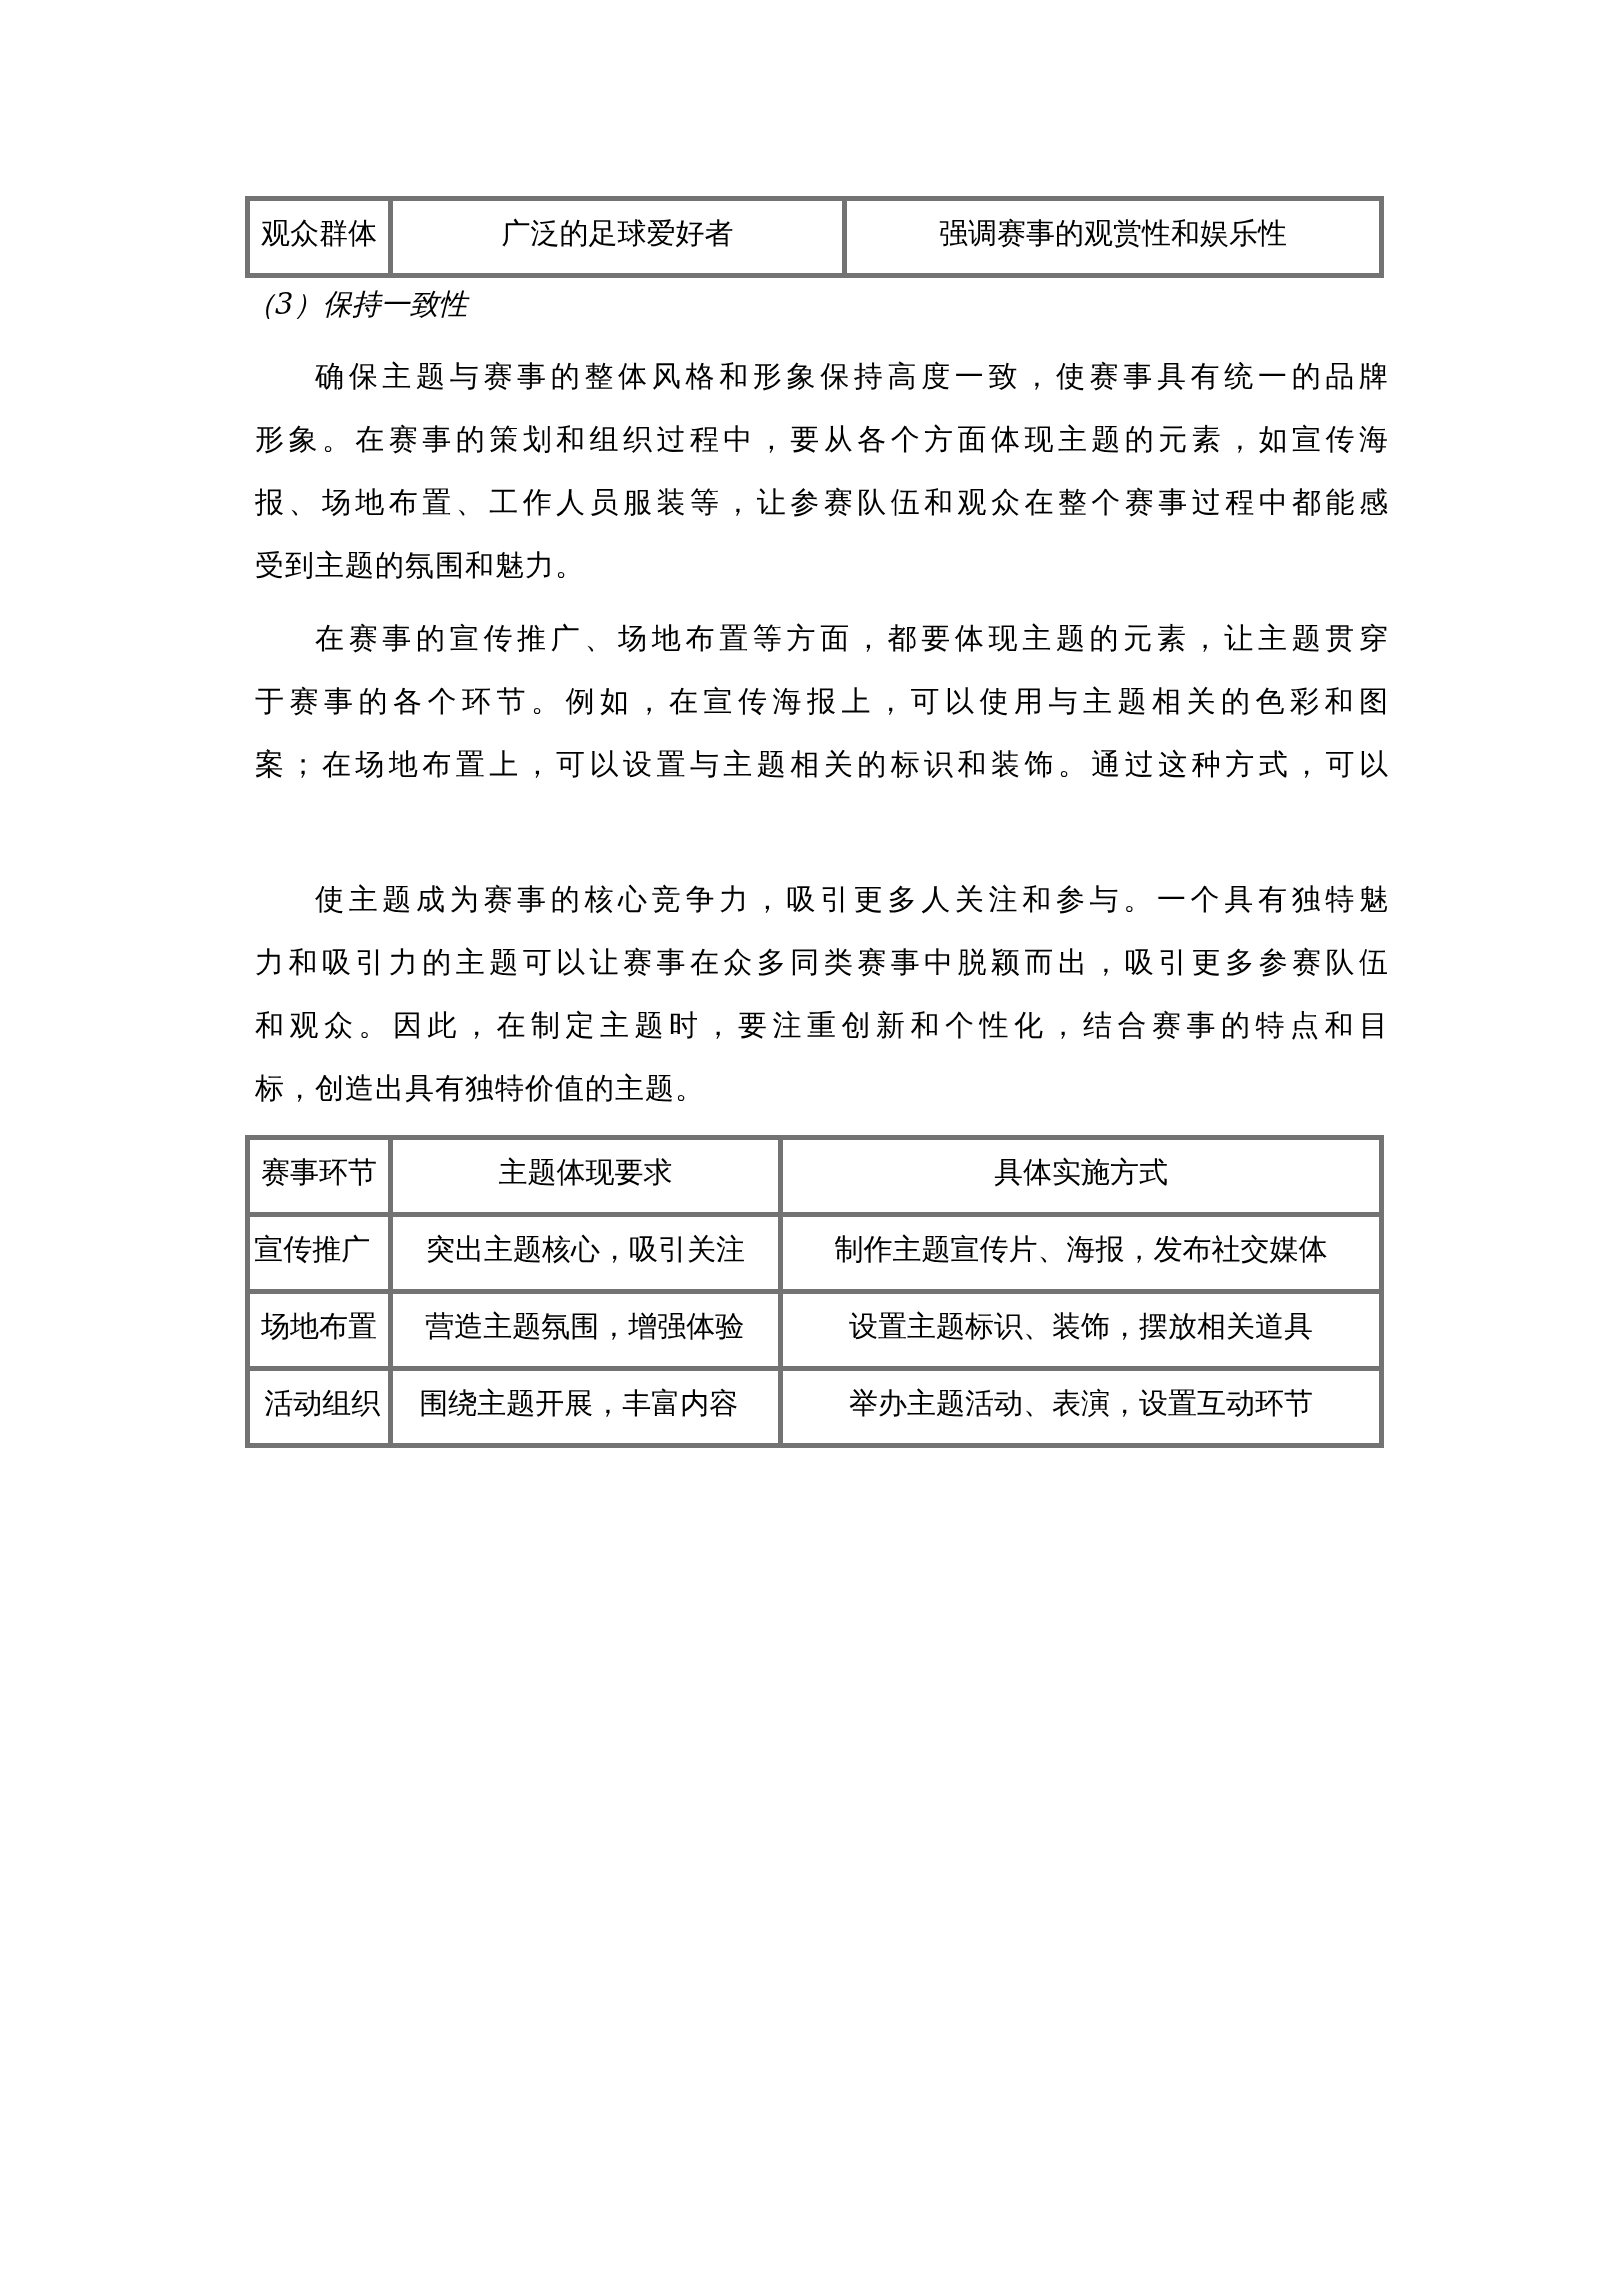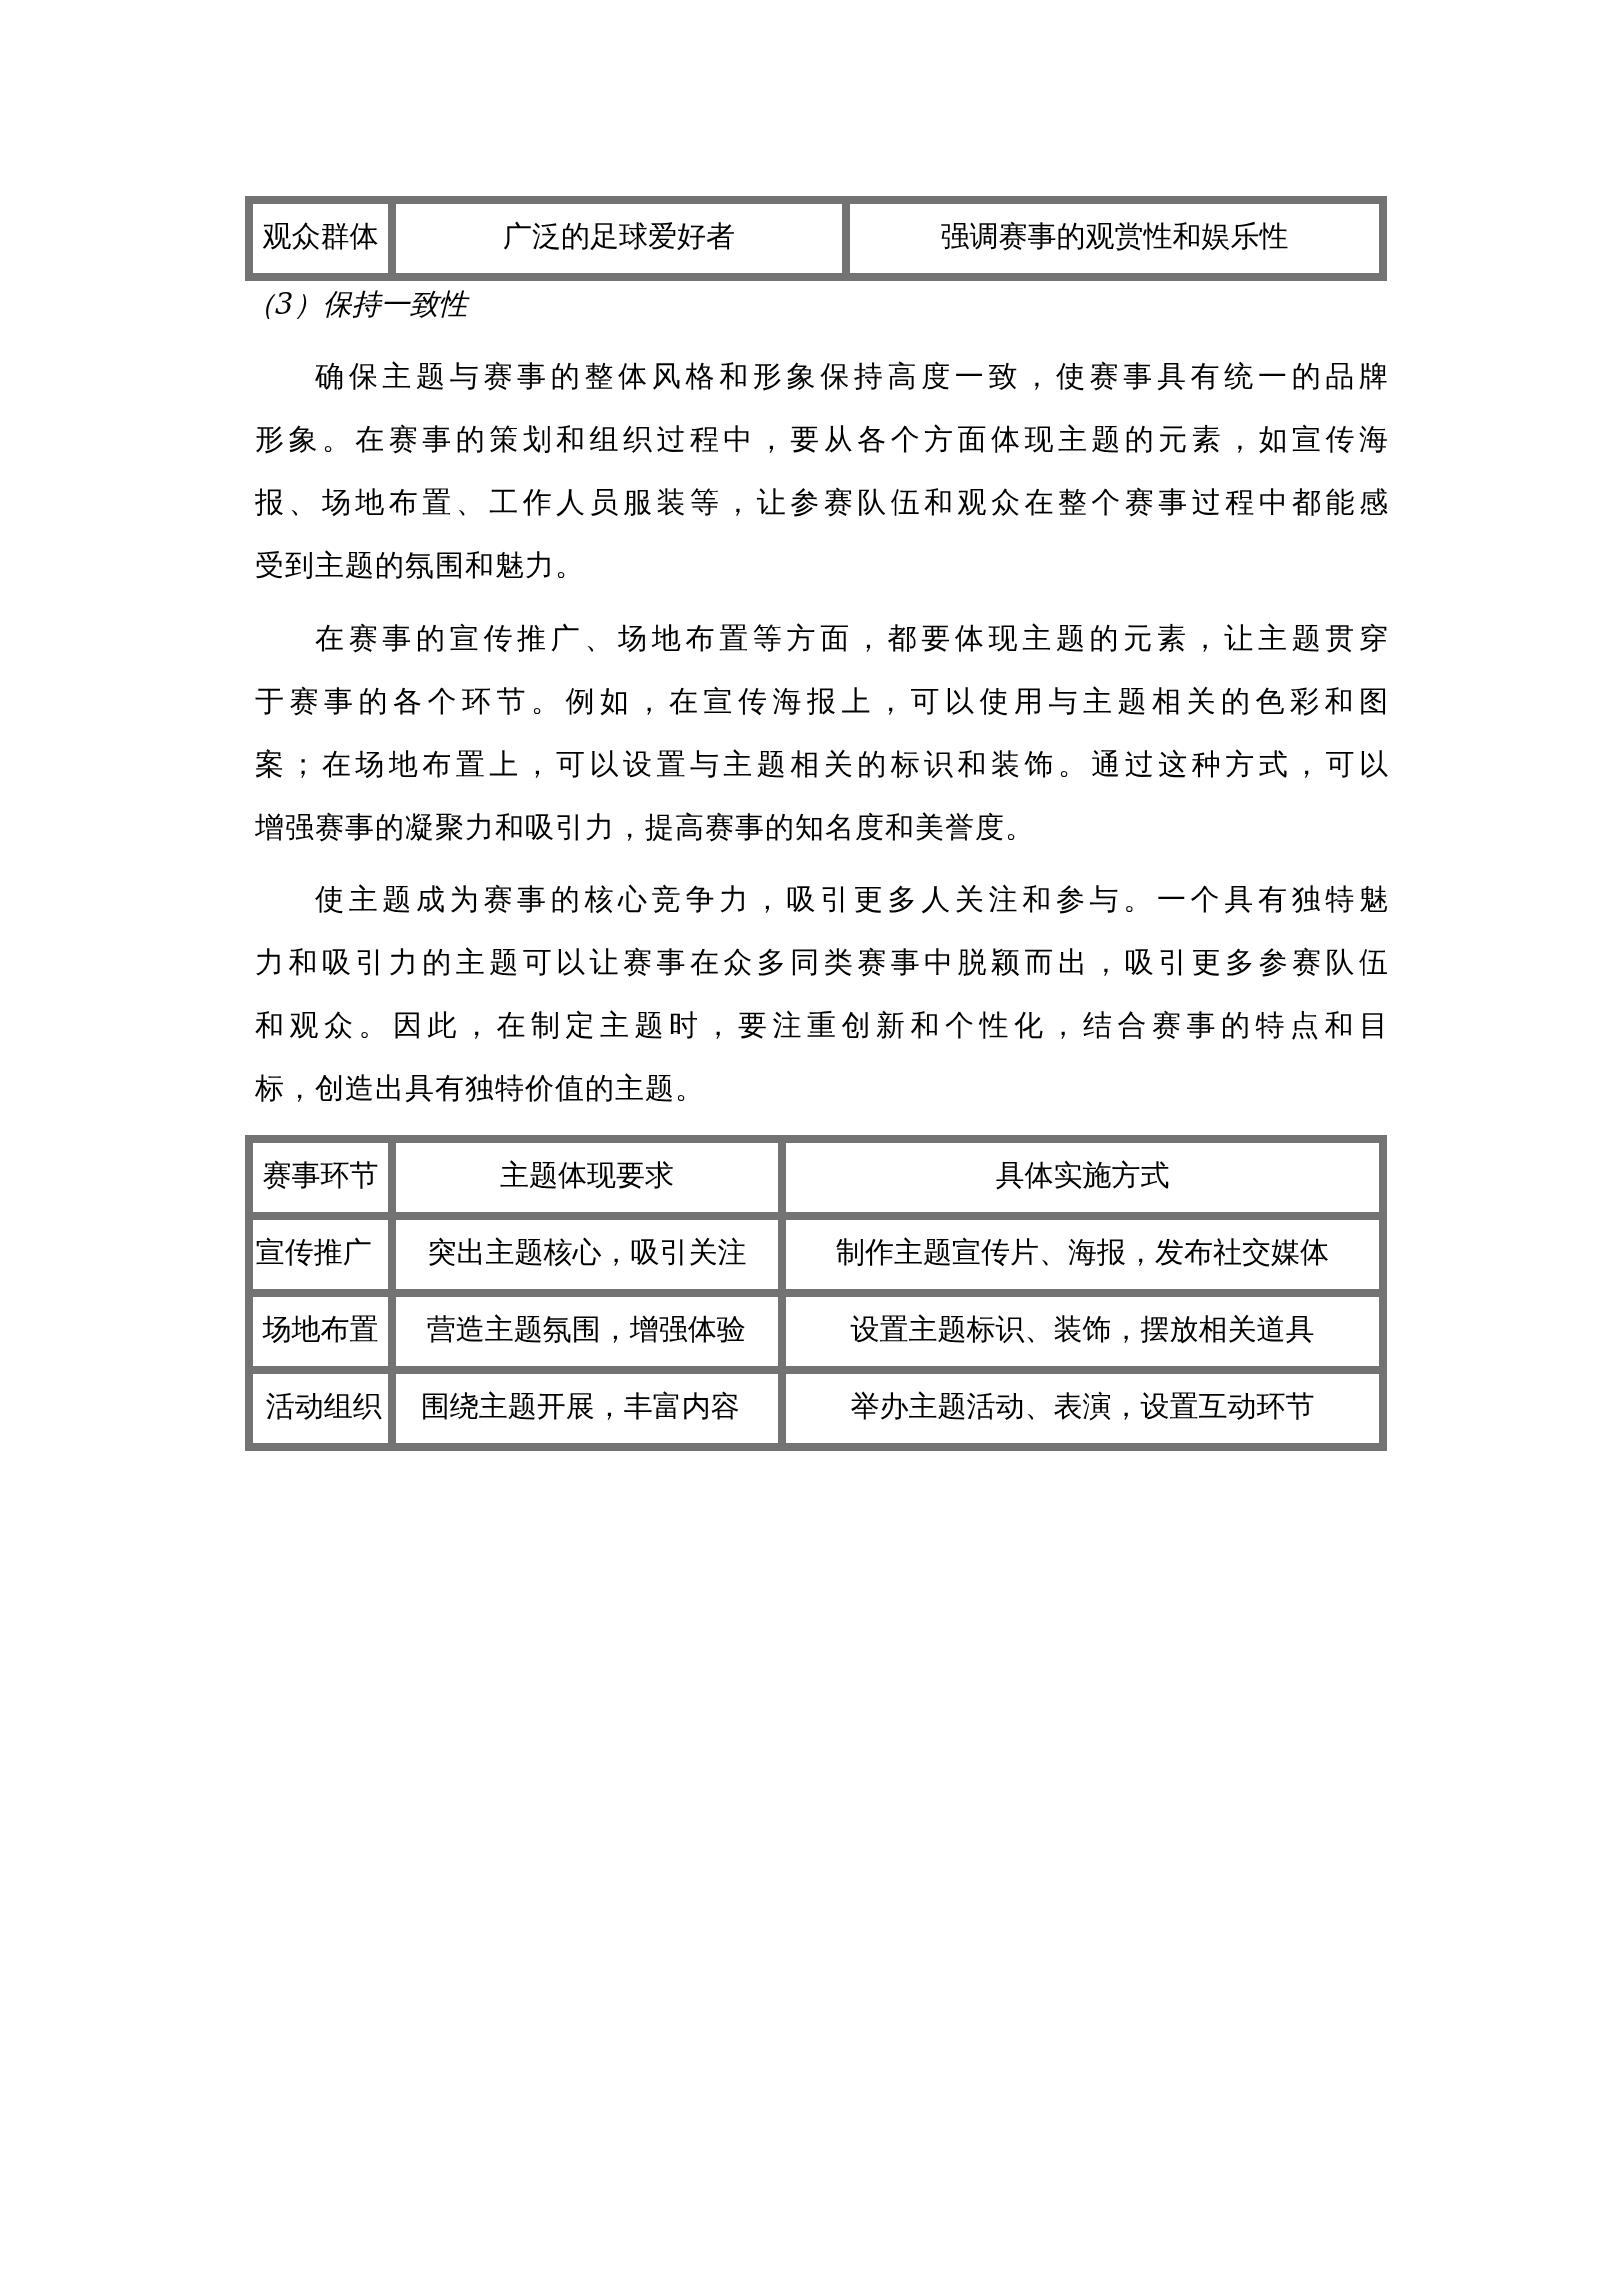--- a/index.html
+++ b/index.html
@@ -2,21 +2,21 @@
 <html style="font-size:10.5px"><head>
 <meta charset="utf-8">
 <style>
   html, body { margin: 0; padding: 0; background: #ffffff; }
   body { width: 1623px; height: 2295px; position: relative; overflow: hidden;
          font-family: "DejaVu Serif", "Liberation Serif", serif; color: #000; }
   .page { position: absolute; left: 0; top: 0; width: 1623px; height: 2295px; background: #fff; }
 
   table.doc-table { position: absolute; left: 245px; width: 1134px; border-collapse: collapse;
                     table-layout: fixed; }
-  table.doc-table td { border: 8px solid #737373; height: 77px; vertical-align: top;
+  table.doc-table td { border: 5px solid #737373; height: 77px; vertical-align: top;
                        padding: 14.4px 5.2px 0 5.2px; font-size: 29px; line-height: 37px;
                        text-align: center; white-space: nowrap; overflow: hidden;
                        box-sizing: border-box; }
   #table1 { top: 196px; }
   #table2 { top: 1135px; }
 
   .heading { position: absolute; left: 246px; top: 286px; font-size: 29px; line-height: 37px; white-space: nowrap; font-style: italic; }
 
   .para { position: absolute; left: 245px; width: 1134px; font-size: 29px; line-height: 63px;
           text-indent: 60px; text-align: justify; letter-spacing: 1px; margin-left: 10px; }
@@ -54,21 +54,20 @@
     <span class="line first">确保主题与赛事的整体风格和形象保持高度一致，使赛事具有统一的品牌</span>
     <span class="line">形象。在赛事的策划和组织过程中，要从各个方面体现主题的元素，如宣传海</span>
     <span class="line">报、场地布置、工作人员服装等，让参赛队伍和观众在整个赛事过程中都能感</span>
     <span class="line last">受到主题的氛围和魅力。</span>
   </div>
 
   <div class="para" id="para2">
     <span class="line first">在赛事的宣传推广、场地布置等方面，都要体现主题的元素，让主题贯穿</span>
     <span class="line">于赛事的各个环节。例如，在宣传海报上，可以使用与主题相关的色彩和图</span>
     <span class="line">案；在场地布置上，可以设置与主题相关的标识和装饰。通过这种方式，可以</span>
-    <span class="line last">增强赛事的凝聚力和吸引力，提高赛事的知名度和美誉度。</span>
   </div>
 
   <div class="para" id="para3">
     <span class="line first">使主题成为赛事的核心竞争力，吸引更多人关注和参与。一个具有独特魅</span>
     <span class="line">力和吸引力的主题可以让赛事在众多同类赛事中脱颖而出，吸引更多参赛队伍</span>
     <span class="line">和观众。因此，在制定主题时，要注重创新和个性化，结合赛事的特点和目</span>
     <span class="line last">标，创造出具有独特价值的主题。</span>
   </div>
 
   <table class="doc-table" id="table2">

